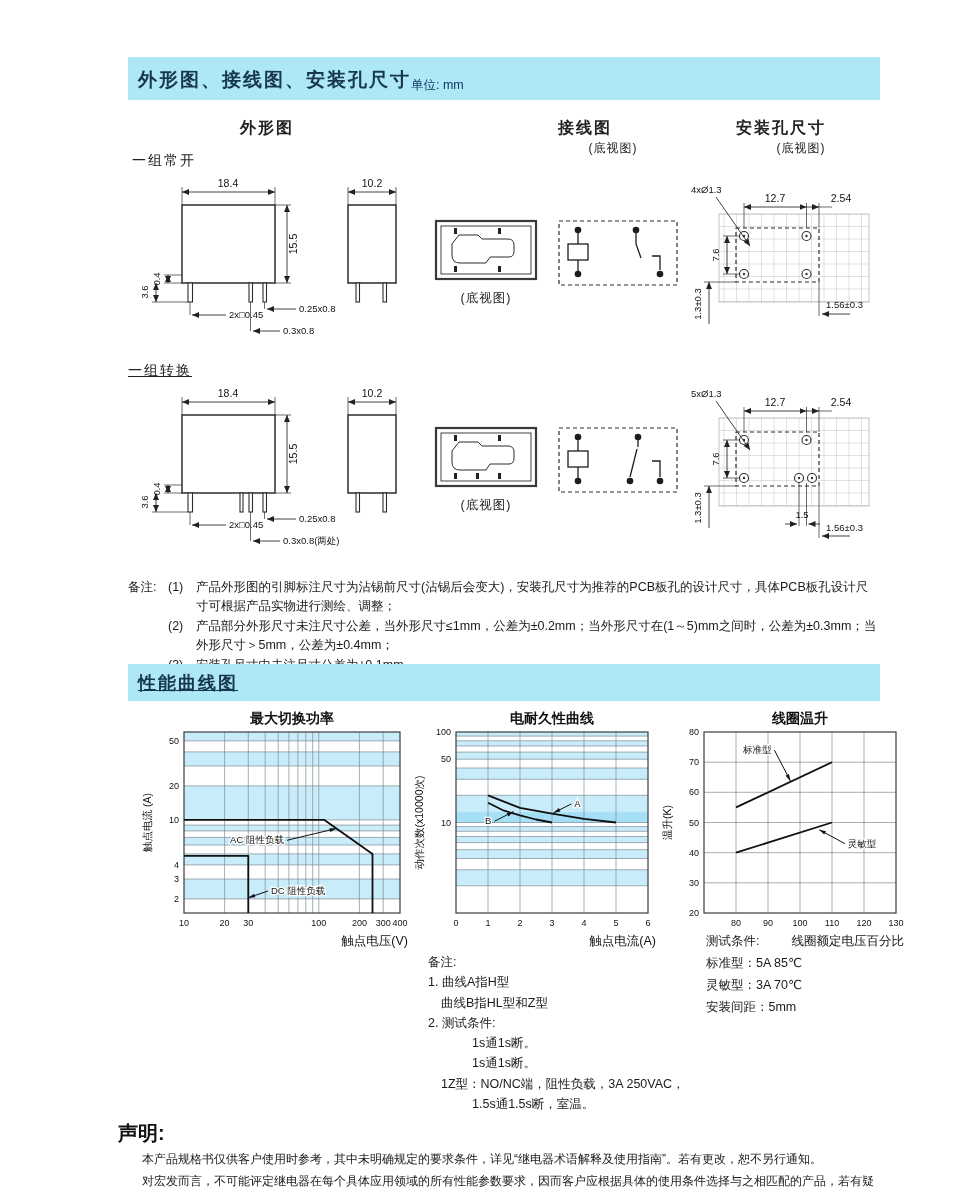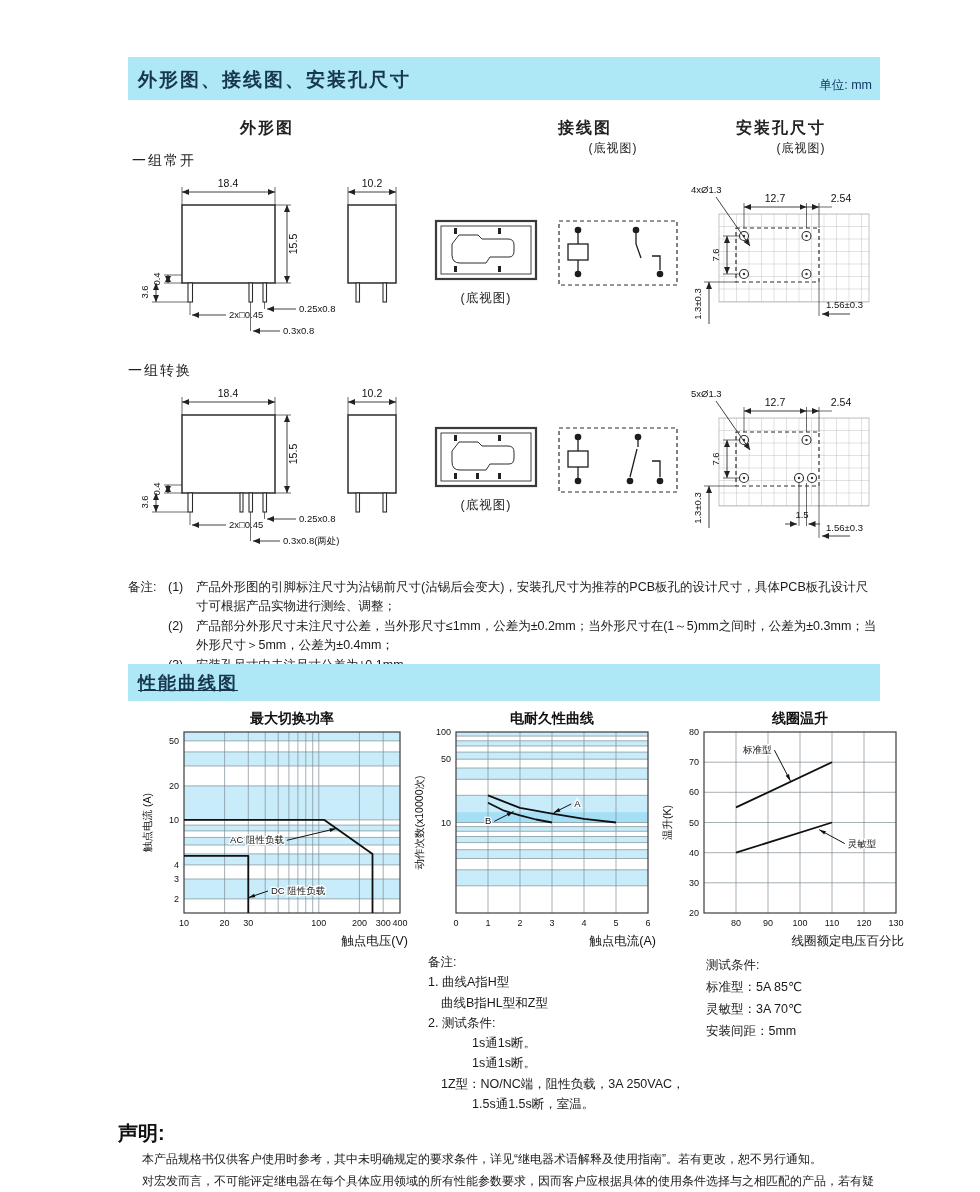--- a/index.html
+++ b/index.html
@@ -1,19 +1,19 @@
 <!DOCTYPE html>
 <html><head>
 <meta charset="utf-8">
 <style>
   html,body{margin:0;padding:0;background:#fff;}
   .page{position:relative;width:980px;height:1192px;background:#ffffff;overflow:hidden;
         font-family:"Liberation Sans","DejaVu Sans",sans-serif;color:#1a1a1a;}
   .abs{position:absolute;}
-  .band{background:#aee7f6;display:flex;justify-content:space-between;align-items:flex-end;}
+  .band{background:#aee7f6;display:flex;align-items:flex-end;}
   .band .bt{font-size:19px;font-weight:bold;color:#17374e;padding:8px 0 7px 10px;letter-spacing:2px;}
   .band .bu{font-size:12.5px;color:#123a66;padding:0 8px 6px 0;}
   .colh{font-size:16px;font-weight:bold;color:#222;letter-spacing:2px;}
   .colsub{font-size:12px;color:#222;text-align:center;letter-spacing:1px;}
   .rowlab{font-size:14px;color:#222;letter-spacing:2px;}
   svg{font-family:"Liberation Sans","DejaVu Sans",sans-serif;}
   svg text{fill:#111;}
   .body{fill:#fff;stroke:#2d2d2d;stroke-width:1.5;}
   .pin{fill:#fff;stroke:#2d2d2d;stroke-width:1.1;}
   .dl{stroke:#2d2d2d;stroke-width:0.9;}
@@ -165,21 +165,21 @@
     <line class="dl" x1="41" y1="60" x2="41" y2="98" marker-start="url(#aM1)" marker-end="url(#aM1)"></line>
     <text class="dim" transform="rotate(-90 33 79)" x="33" y="79" text-anchor="middle">7.6</text>
     <line class="xl" x1="50" y1="106" x2="18" y2="106"></line>
     <line class="dl" x1="23" y1="106" x2="23" y2="148" marker-start="url(#aM1)"></line>
     <text class="dim" transform="rotate(-90 15 128)" x="15" y="128" text-anchor="middle">1.3±0.3</text>
     <line class="xl" x1="133" y1="106" x2="133" y2="140"></line>
     <line class="dl" x1="164" y1="138" x2="136" y2="138" marker-end="url(#aM1)"></line>
     <text class="dim" x="140" y="132">1.56±0.3</text>
   </svg>
 
-  <div class="abs rowlab" style="left:128px;top:362px;">一组转换</div>
+  <div class="abs rowlab" style="left:128px;top:362px;text-decoration:underline;">一组转换</div>
 
   <svg class="abs" style="left:128px;top:382px;" width="300" height="200">
     <defs>
         <marker id="aF2" markerWidth="9" markerHeight="8" refX="7" refY="3" orient="auto-start-reverse" markerUnits="userSpaceOnUse">
           <path d="M0,0 L7,3 L0,6 Z" fill="#222"></path>
         </marker>
       </defs>
     <line class="xl" x1="54" y1="33" x2="54" y2="15"></line>
     <line class="xl" x1="147" y1="33" x2="147" y2="15"></line>
     <line class="dl" x1="54" y1="20" x2="147" y2="20" marker-start="url(#aF2)" marker-end="url(#aF2)"></line>
@@ -481,21 +481,21 @@
     <span class="ind0">备注:</span>
     <span class="ind0">1. 曲线A指H型</span>
     <span class="ind1">曲线B指HL型和Z型</span>
     <span class="ind0">2. 测试条件:</span>
     <span class="ind2">1s通1s断。</span>
     <span class="ind2">1s通1s断。</span>
     <span class="ind1">1Z型：NO/NC端，阻性负载，3A 250VAC，</span>
     <span class="ind2">1.5s通1.5s断，室温。</span>
   </div>
 
-  <div class="abs tcond" style="left:706px;top:955px;width:200px;">
+  <div class="abs tcond" style="left:706px;top:931px;width:200px;">
     <div>测试条件:</div>
     <div>标准型：5A 85℃</div>
     <div>灵敏型：3A 70℃</div>
     <div>安装间距：5mm</div>
   </div>
 
   <div class="abs stmt" style="left:118px;top:1120px;width:762px;">
     <div class="stmt-title">声明:</div>
     <p>本产品规格书仅供客户使用时参考，其中未明确规定的要求条件，详见“继电器术语解释及使用指南”。若有更改，恕不另行通知。</p>
     <p>对宏发而言，不可能评定继电器在每个具体应用领域的所有性能参数要求，因而客户应根据具体的使用条件选择与之相匹配的产品，若有疑问，请与宏发联系以便获取更多的技术支持。但产品选型责任仅由客户负责。</p>

